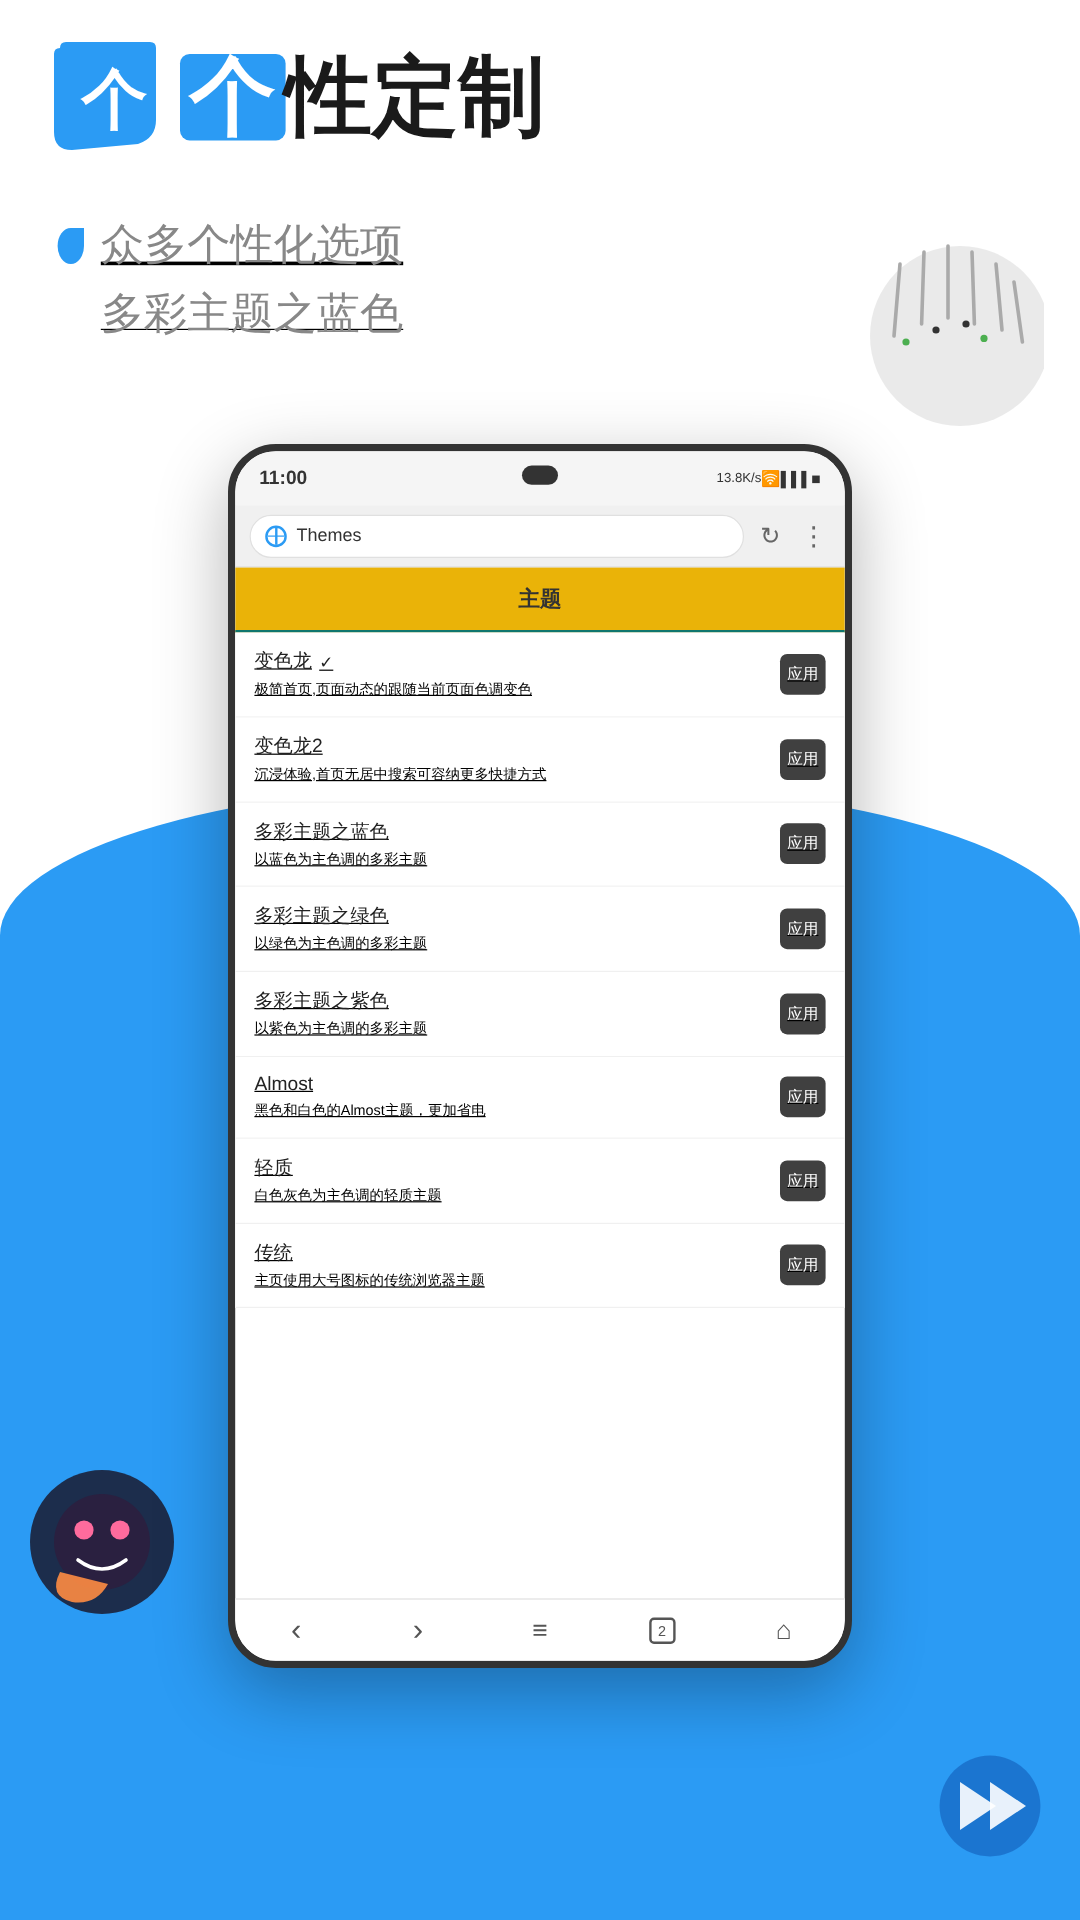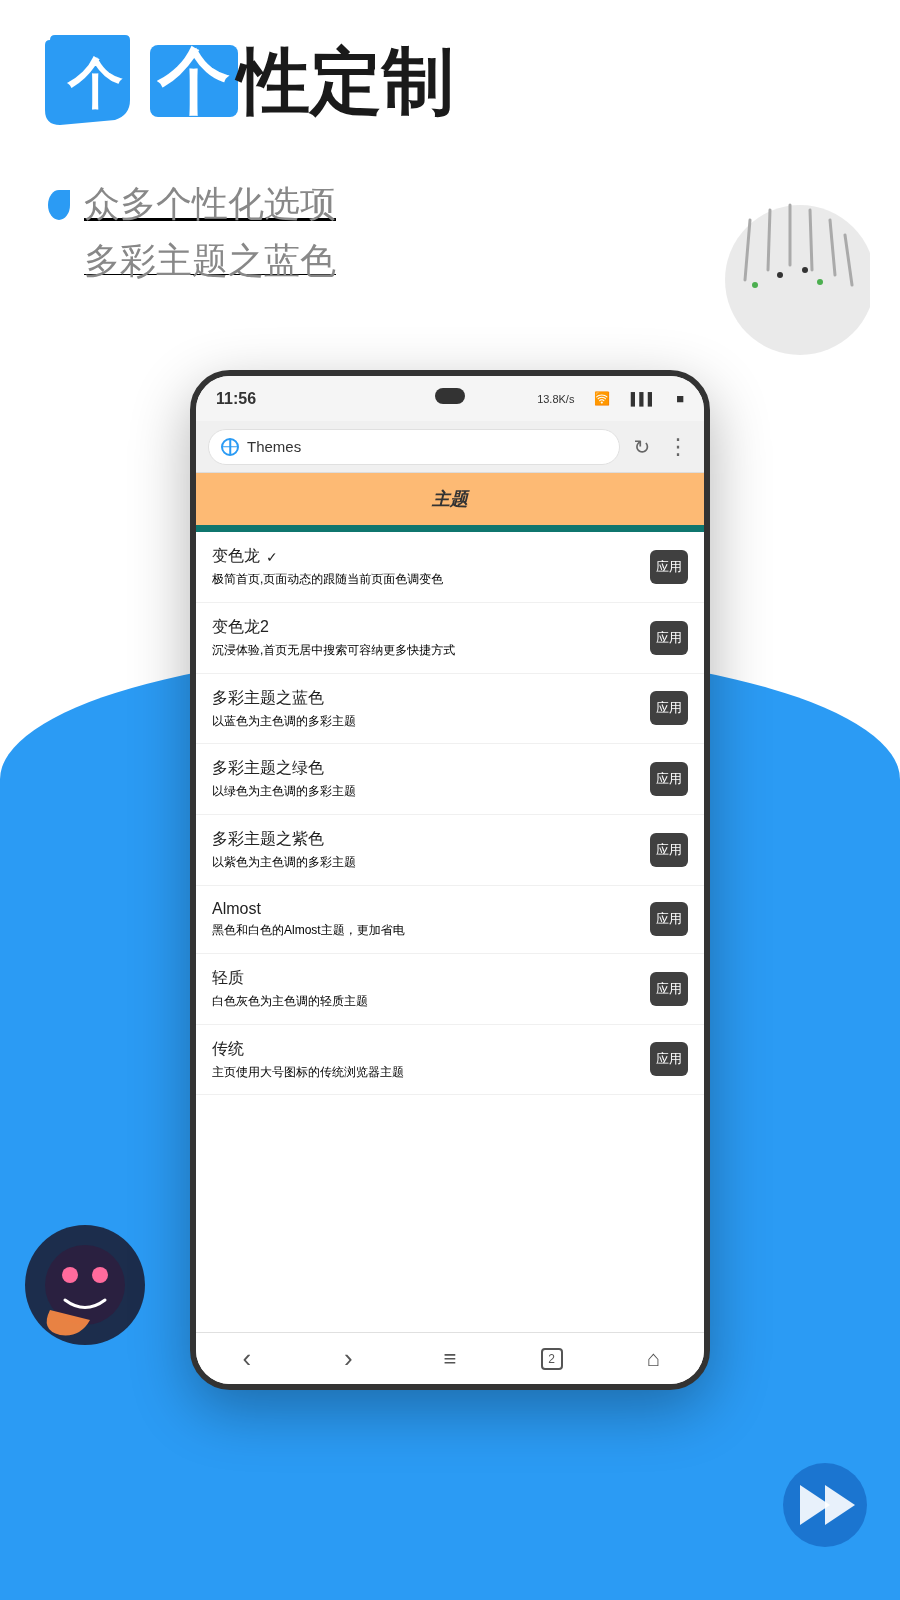--- a/index.html
+++ b/index.html
@@ -124,21 +124,21 @@
       position: absolute;
       left: 50%;
       transform: translateX(-50%);
       top: 12px;
     }
     .status-icons {
       font-size: 13px;
       color: #333;
       display: flex;
       align-items: center;
-      gap: 20px;
+      gap: 0;
     }
 
     
     .browser-toolbar {
       height: 52px;
       background: #f0f0f0;
       display: flex;
       align-items: center;
       padding: 0 12px;
       gap: 8px;
@@ -196,42 +196,42 @@
       align-items: center;
       justify-content: center;
       color: #666;
       font-size: 18px;
       cursor: pointer;
       flex-shrink: 0;
     }
 
     
     .page-header {
-      background: #fdba74;
+      background: #eab308;
       padding: 14px 0;
       text-align: center;
-      border-bottom: 7px solid #0f766e;
-      font-style: italic;
+      border-bottom: 2px solid #0f766e;
     }
     .page-title {
       font-size: 18px;
       font-weight: 600;
       color: #333;
     }
 
     
     .theme-list {
       background: #fff;
     }
     .theme-item {
       display: flex;
       align-items: center;
       padding: 14px 16px;
       border-bottom: 1px solid #f0f0f0;
       background: #fff;
+      text-decoration: underline;
     }
     .theme-info {
       flex: 1;
     }
     .theme-name {
       font-size: 16px;
       font-weight: 500;
       color: #222;
       margin-bottom: 4px;
       display: flex;
@@ -356,21 +356,21 @@
     <circle cx="90" cy="75" r="3" fill="#333"></circle>
     <circle cx="115" cy="70" r="3" fill="#333"></circle>
     <circle cx="130" cy="82" r="3" fill="#4CAF50"></circle>
   </svg>
 </div>
 
 <div class="phone-frame">
   <div class="phone-content">
 
     <div class="status-bar">
-      <span class="status-time">11:56</span>
+      <span class="status-time">11:00</span>
       <div class="status-notch"></div>
       <div class="status-icons">
         <span style="font-size:11px;">13.8K/s</span>
         <span>🛜</span>
         <span style="font-size:12px;">▌▌▌</span>
         <span>■</span>
       </div>
     </div>
 
     <div class="browser-toolbar">

